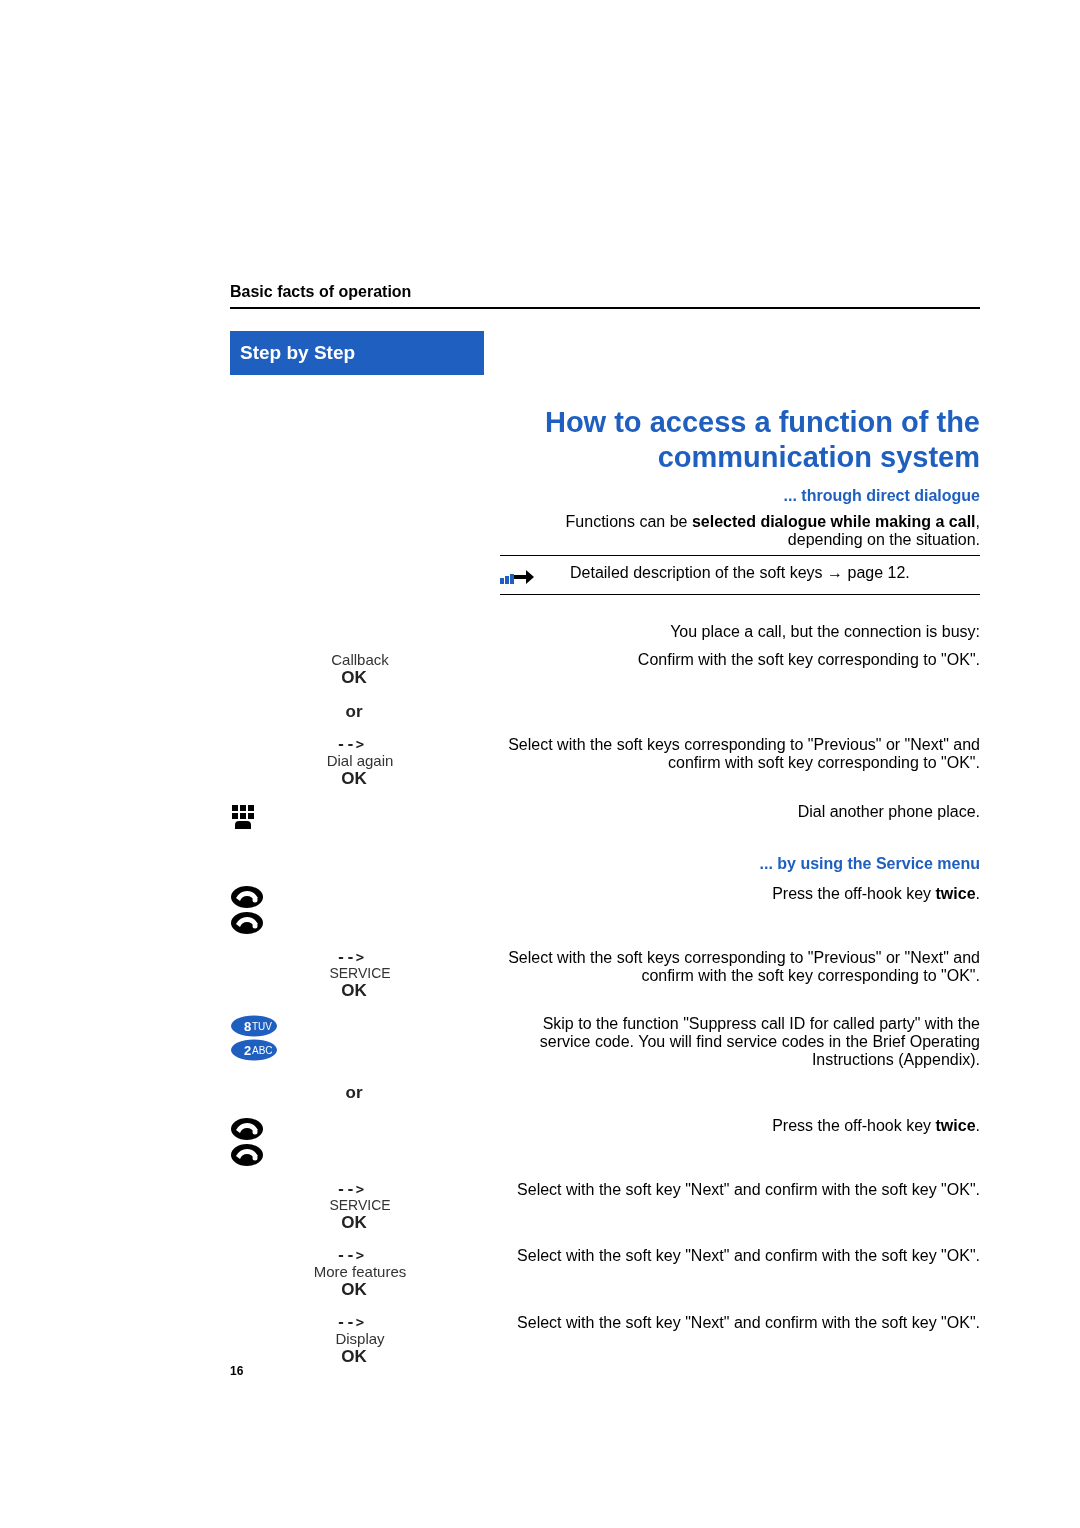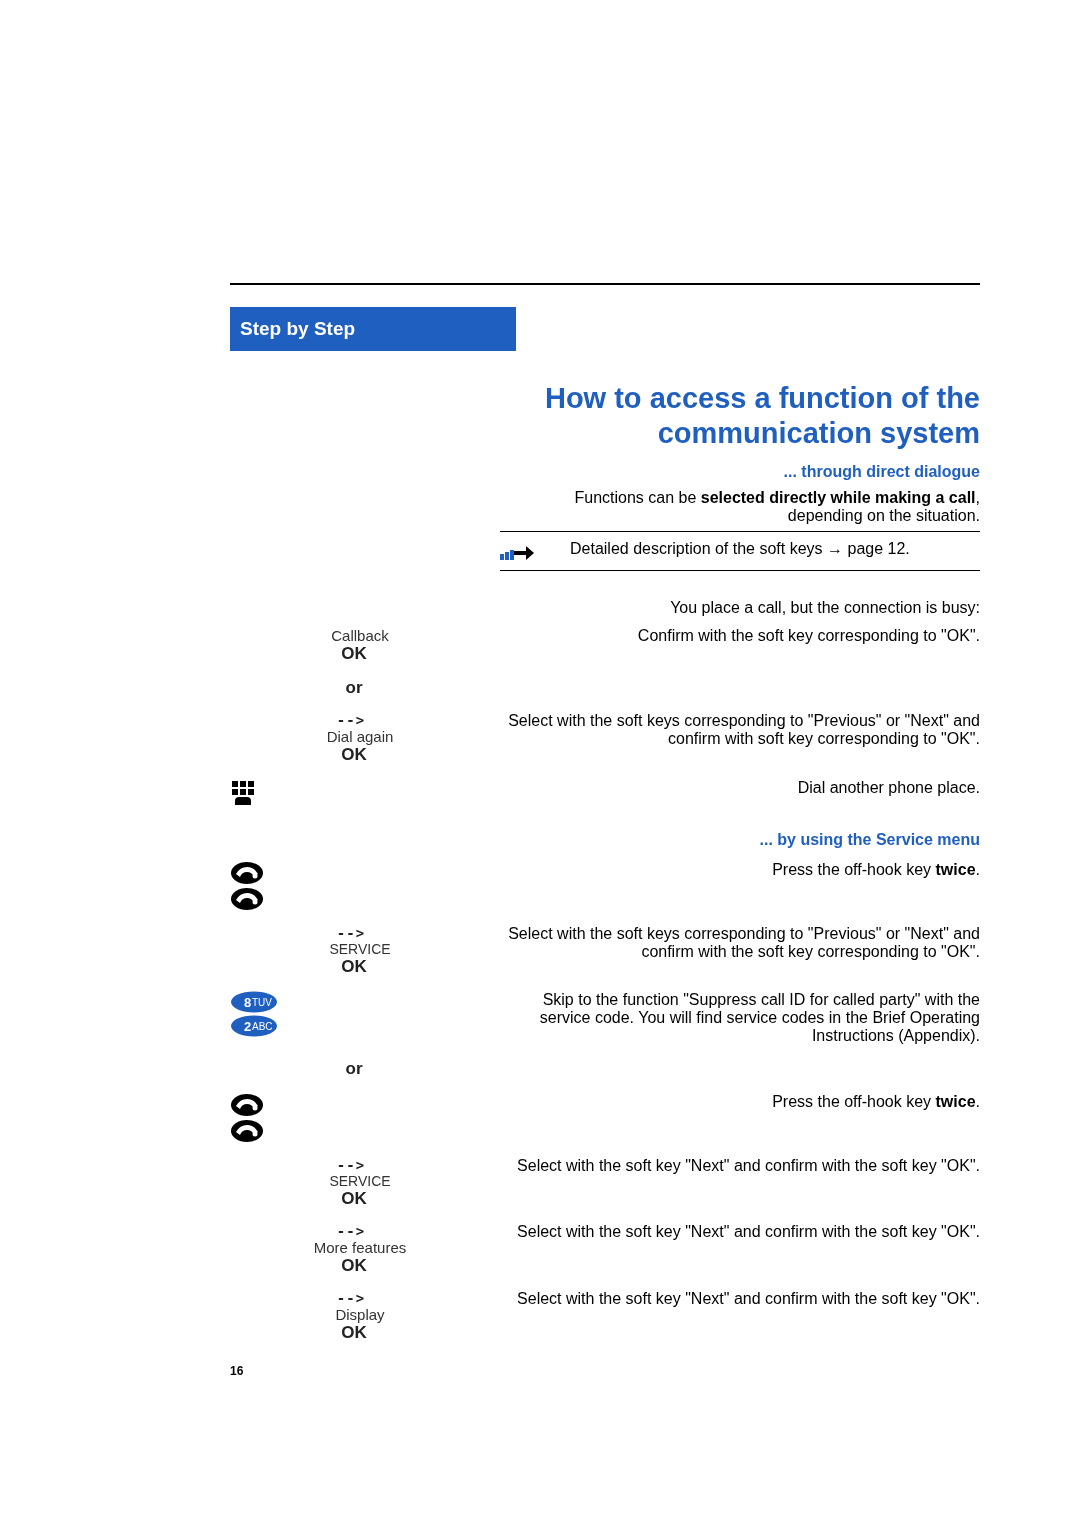--- a/index.html
+++ b/index.html
@@ -29,34 +29,35 @@
   .keypad-icon svg, .offhook-icon svg, .key-icon svg { display: block; }
   .offhook-wrap { display: flex; gap: 2px; justify-content: flex-end; padding-right: 10px; }
   .key-wrap { display: flex; gap: 2px; justify-content: flex-end; padding-right: 10px; }
   .key-text { font-size: 10px; fill: #fff; font-family: Arial, sans-serif; }
   .key-num { font-size: 13px; fill: #fff; font-family: Arial, sans-serif; font-weight: bold; }
 </style>
 </head>
 <body>
 
 <div class="page">
+  <div class="running-header">Basic facts of operation</div>
   <hr class="hr">
 
   <div style="display:flex;">
-    <div class="step-banner" style="width:286px; box-sizing:border-box;">Step by Step</div>
+    <div class="step-banner" style="width:254px; box-sizing:border-box;">Step by Step</div>
     <div style="flex:1;"></div>
   </div>
 
   <div class="row" style="margin-bottom:0;">
     <div class="left"></div>
     <div class="right">
       <h1>How to access a function of the communication system</h1>
       <h2>... through direct dialogue</h2>
       <p>
-        <span>Functions can be </span><b><span>selected directly while making a call</span></b><span>, depending on the situation.</span>
+        <span>Functions can be </span><b><span>selected dialogue while making a call</span></b><span>, depending on the situation.</span>
       </p>
       <div class="note-box">
         <span class="book-arrow-icon">
           <svg width="34" height="22" viewBox="0 0 34 22">
             <rect x="0" y="14" width="4" height="6" fill="#1f5fbf"></rect>
             <rect x="5" y="12" width="4" height="8" fill="#1f5fbf"></rect>
             <rect x="10" y="10" width="4" height="10" fill="#1f5fbf"></rect>
             <polygon points="14,11 26,11 26,6 34,13 26,20 26,15 14,15" fill="#000"></polygon>
           </svg>
         </span>

